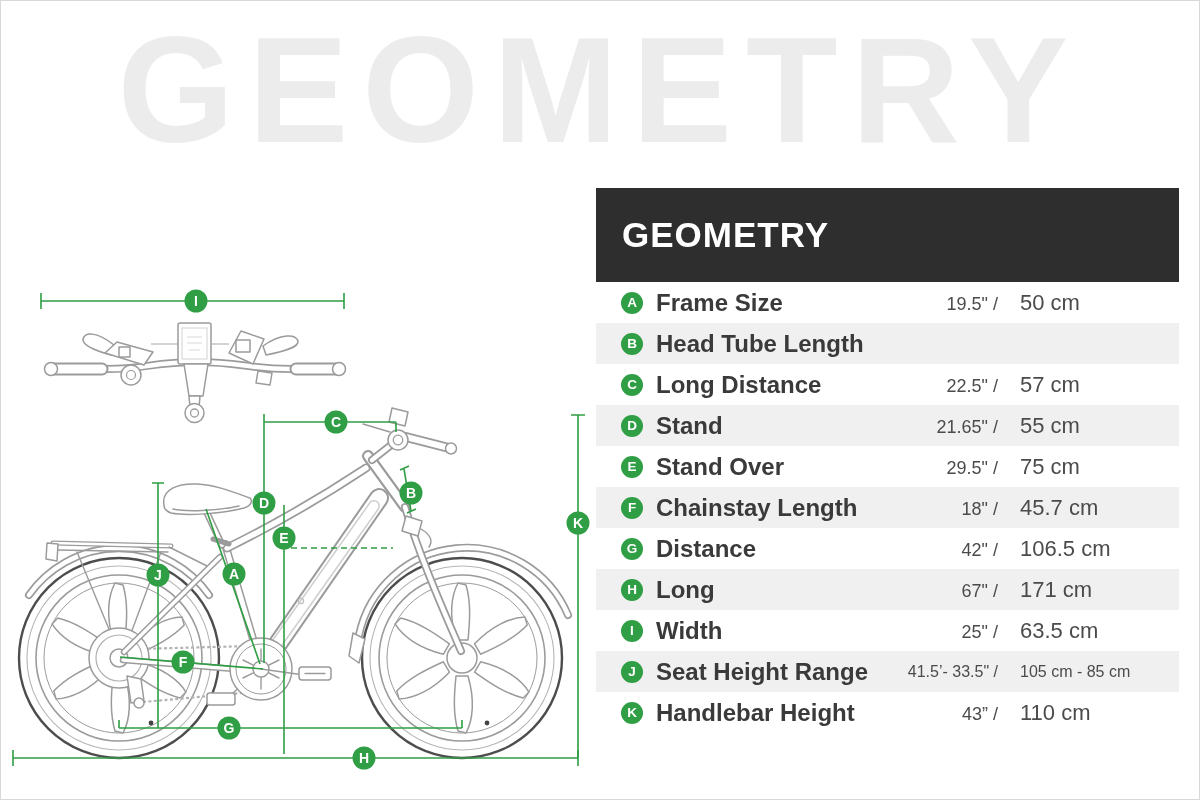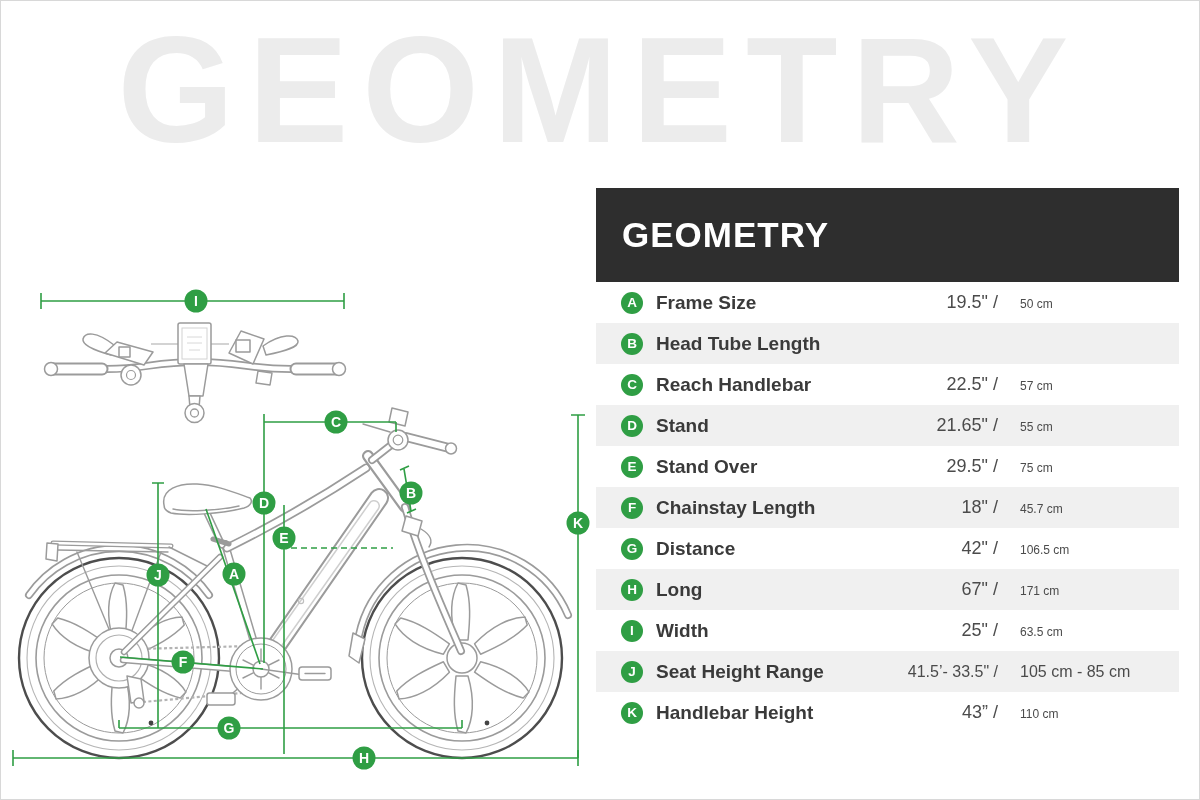--- a/index.html
+++ b/index.html
@@ -26,24 +26,24 @@
   .row{
     height:41px;display:flex;align-items:center;
     padding:0 25px;box-sizing:border-box;background:#fff;
   }
   .row.alt{background:#f0f0f0;}
   .badge{
     flex:0 0 22px;width:22px;height:22px;border-radius:50%;background:#2f9e44;
     color:#fff;font-weight:700;font-size:13.5px;display:flex;
     align-items:center;justify-content:center;line-height:1;
   }
-  .label{margin-left:13px;font-size:19px;font-weight:700;color:#3a3a3a;}
+  .label{margin-left:13px;font-size:24px;font-weight:700;color:#3a3a3a;}
   .val{margin-left:auto;display:flex;align-items:baseline;}
   .v-in{min-width:92px;text-align:right;font-size:18px;color:#4b4b4b;white-space:nowrap;}
-  .v-cm{width:148px;text-align:left;padding-left:14px;margin-left:8px;font-size:12px;color:#4b4b4b;white-space:nowrap;box-sizing:border-box;}
+  .v-cm{width:148px;text-align:left;padding-left:14px;margin-left:8px;font-size:22px;color:#4b4b4b;white-space:nowrap;box-sizing:border-box;}
   .row.compact .v-in,.row.compact .v-cm{font-size:16px;}
 
   
   .to{fill:none;stroke:#9b9b9b;stroke-linecap:round;stroke-linejoin:round;}
   .ti{fill:none;stroke:#ffffff;stroke-linecap:round;stroke-linejoin:round;}
   .thin{fill:none;stroke:#9b9b9b;stroke-width:1.4;stroke-linecap:round;}
   .wfill{fill:#ffffff;stroke:#9b9b9b;stroke-width:1.5;stroke-linejoin:round;}
   .meas{fill:none;stroke:#2f9e44;stroke-width:1.6;stroke-linecap:butt;}
   .meas-dash{fill:none;stroke:#2f9e44;stroke-width:1.6;stroke-dasharray:6 4;}
   .marker circle{fill:#2f9e44;}
@@ -322,21 +322,21 @@
           </span>
       </div>
 
       <div class="row alt">
         <span class="badge">B</span>
         <span class="label">Head Tube Length</span>
       </div>
 
       <div class="row">
         <span class="badge">C</span>
-        <span class="label">Reach Handlebar</span>
+        <span class="label">Long Distance</span>
         <span class="val">
             <span class="v-in">22.5" /</span>
             <span class="v-cm">57 cm</span>
           </span>
       </div>
 
       <div class="row alt">
         <span class="badge">D</span>
         <span class="label">Stand</span>
         <span class="val">

